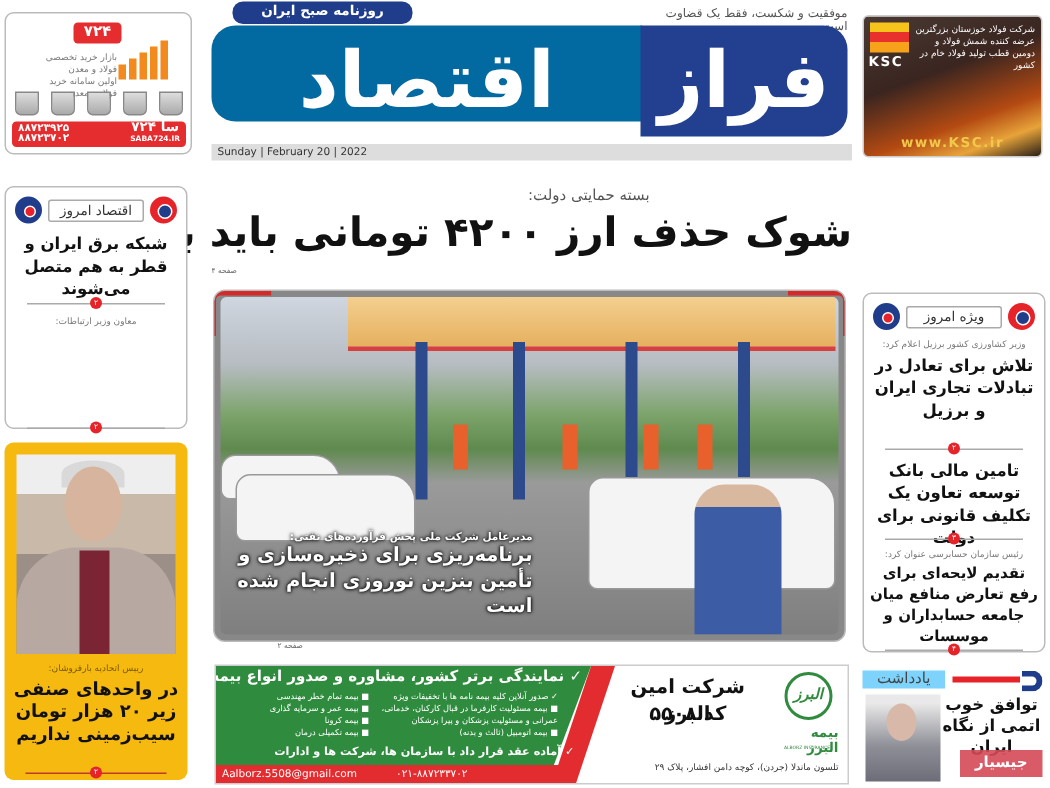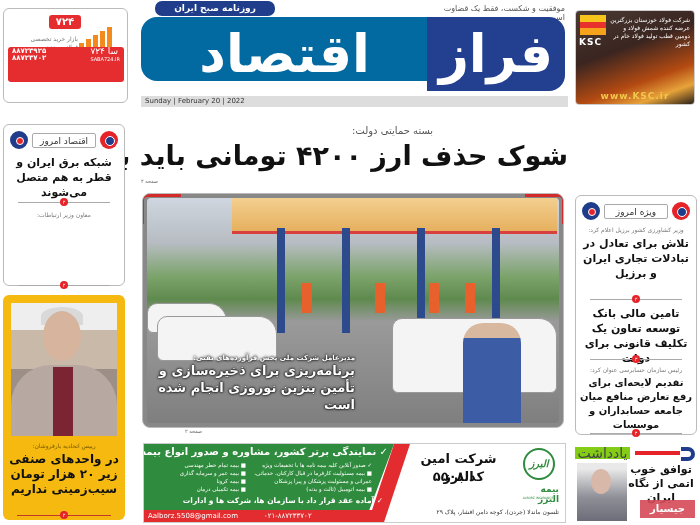--- a/index.html
+++ b/index.html
@@ -6,23 +6,23 @@
 body{width:700px;height:525px;background:#fff;font-family:"DejaVu Sans",sans-serif;position:relative;overflow:hidden;color:#111}
 .abs{position:absolute}
 
 #ad-left{left:3px;top:8px;width:125px;height:95px;border:1px solid #bbb;border-radius:6px;background:#fff;overflow:hidden}
 #ad-left .badge{position:absolute;left:45px;top:6px;width:32px;height:14px;background:#e52c2f;color:#fff;font-size:10px;font-weight:bold;text-align:center;border-radius:3px;line-height:14px}
 #ad-left .bars{position:absolute;left:75px;top:18px;display:flex;gap:2px;align-items:flex-end}
 #ad-left .bars span{display:block;width:5px;background:#f28a1e}
 #ad-left .brand{position:absolute;left:22px;top:26px;width:52px;font-size:6px;color:#777;text-align:right;direction:rtl;line-height:8px}
 #ad-left .carts{position:absolute;left:6px;top:52px;width:112px;height:20px;display:flex;justify-content:space-between}
 #ad-left .carts span{display:block;width:16px;height:16px;border:1px solid #888;border-radius:0 0 4px 4px;background:linear-gradient(#ddd,#aaa)}
-#ad-left .footer{position:absolute;left:4px;bottom:20px;width:116px;height:35px;background:#e52c2f;border-radius:3px;color:#fff;font-size:7px}
+#ad-left .footer{position:absolute;left:4px;bottom:4px;width:116px;height:17px;background:#e52c2f;border-radius:3px;color:#fff;font-size:7px}
 #ad-left .phone{position:absolute;left:4px;top:1px;line-height:7px;font-weight:bold}
-#ad-left .saba{position:absolute;right:4px;top:0;font-size:9px;font-weight:normal;text-align:left;line-height:9px}
+#ad-left .saba{position:absolute;right:4px;top:0;font-size:9px;font-weight:bold;text-align:center;line-height:9px}
 #ad-left .saba small{display:block;font-size:5px;line-height:6px}
 
 #slogan{left:430px;top:4px;width:135px;font-size:8px;color:#555;direction:rtl;text-align:right}
 #edition{left:155px;top:1px;width:120px;height:15px;background:#1f3d8a;border-radius:7px;color:#fff;font-size:9px;font-weight:bold;text-align:center;line-height:15px;direction:rtl}
 #logo-red{left:141px;top:17px;width:287px;height:64px;background:#0369a1;border-radius:16px 0 0 16px}
 #logo-blue{left:427px;top:17px;width:138px;height:74px;background:#22408f;border-radius:0 16px 16px 0}
 .logo-text{position:absolute;color:#fff;font-weight:bold;font-size:52px;line-height:74px;direction:rtl;text-align:center;width:100%}
 #dateline{left:141px;top:96px;width:427px;height:11px;background:#ddd;font-size:7px;color:#333;line-height:11px}
 #dateline .en{position:absolute;left:4px;top:0}
 #dateline .fa{position:absolute;right:4px;top:0;direction:rtl}
@@ -65,21 +65,21 @@
 #yellow{left:3px;top:295px;width:122px;height:225px;background:#f5b90f;border-radius:6px}
 #portrait{position:absolute;left:8px;top:8px;width:106px;height:133px;background:linear-gradient(#eee 0 20%,#c9b9a9 20% 50%,#9b8f88 50%);overflow:hidden}
 #portrait .head{position:absolute;left:32px;top:8px;width:38px;height:50px;border-radius:50%;background:#d6b49d}
 #portrait .hair{position:absolute;left:30px;top:4px;width:42px;height:18px;border-radius:50% 50% 0 0;background:#d9d9d9}
 #portrait .jacket{position:absolute;left:0;top:62px;width:106px;height:71px;background:#b8a8a2;border-radius:40px 40px 0 0}
 #portrait .shirt{position:absolute;left:42px;top:64px;width:20px;height:69px;background:#7b2433}
 #yellow .small{top:147px;color:#7a5a00}
 #yellow .story{top:157px;font-size:12px;line-height:15px}
 
 #yad-head{left:575px;top:447px;width:120px;height:14px}
-#yad-label{position:absolute;left:0;top:0;width:55px;height:12px;background:#84cc16;font-size:14px;line-height:12px;text-align:center;direction:rtl;color:#444}
+#yad-label{position:absolute;left:0;top:0;width:55px;height:12px;background:#7dd3fc;font-size:10px;line-height:12px;text-align:center;direction:rtl;color:#444}
 #yad-bar{position:absolute;left:60px;top:4px;width:45px;height:4px;background:#e52329}
 #yad-d{position:absolute;right:0;top:0;width:14px;height:14px;border:4px solid #1f3d8a;border-left:none;border-radius:0 8px 8px 0}
 #yad-photo{left:577px;top:463px;width:50px;height:58px;background:linear-gradient(#e9e9e9 0 10%,#8d8e96 60%,#6c6d78)}
 #yad-photo .head{position:absolute;left:14px;top:6px;width:20px;height:25px;border-radius:50%;background:#d8b8a8}
 #yad-title{left:625px;top:463px;width:72px;font-size:11px;font-weight:bold;direction:rtl;text-align:center;line-height:14px}
 #yad-author{left:640px;top:500px;width:55px;height:18px;background:#d44a57;color:#fff;font-size:10px;font-weight:bold;text-align:center;line-height:18px;direction:rtl;opacity:.9}
 
 #ad-bottom{left:143px;top:443px;width:423px;height:80px;border:1px solid #ccc;background:#fff;overflow:hidden}
 #ad-green{position:absolute;left:0;top:0;width:250px;height:80px;background:#2f8b3d;clip-path:polygon(0 0,100% 0,88% 100%,0 100%)}
 #ad-redstripe{position:absolute;left:0;top:0;width:266px;height:80px;background:#e22c2f;clip-path:polygon(94% 0,100% 0,90% 100%,84% 100%)}

